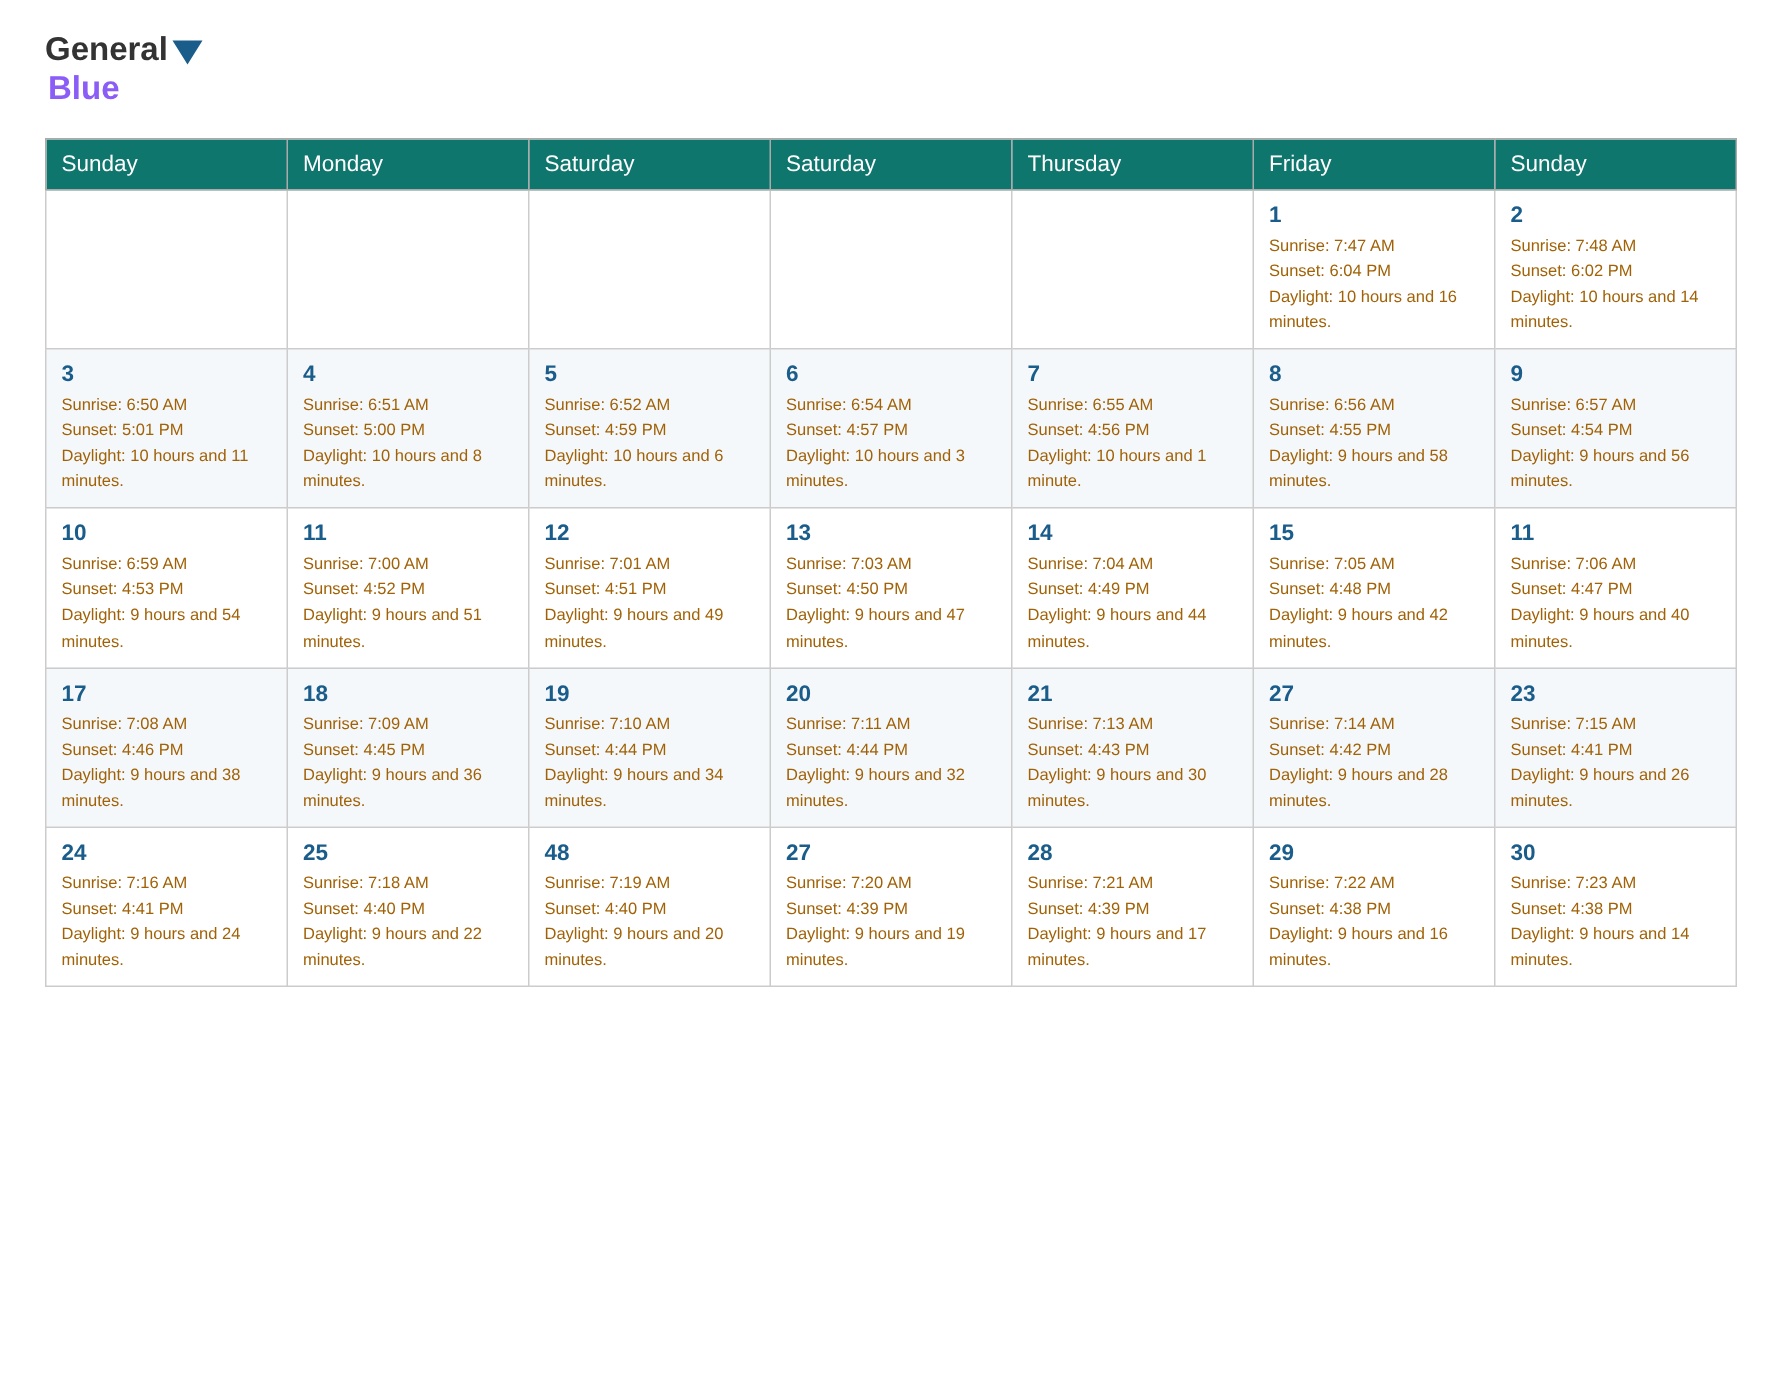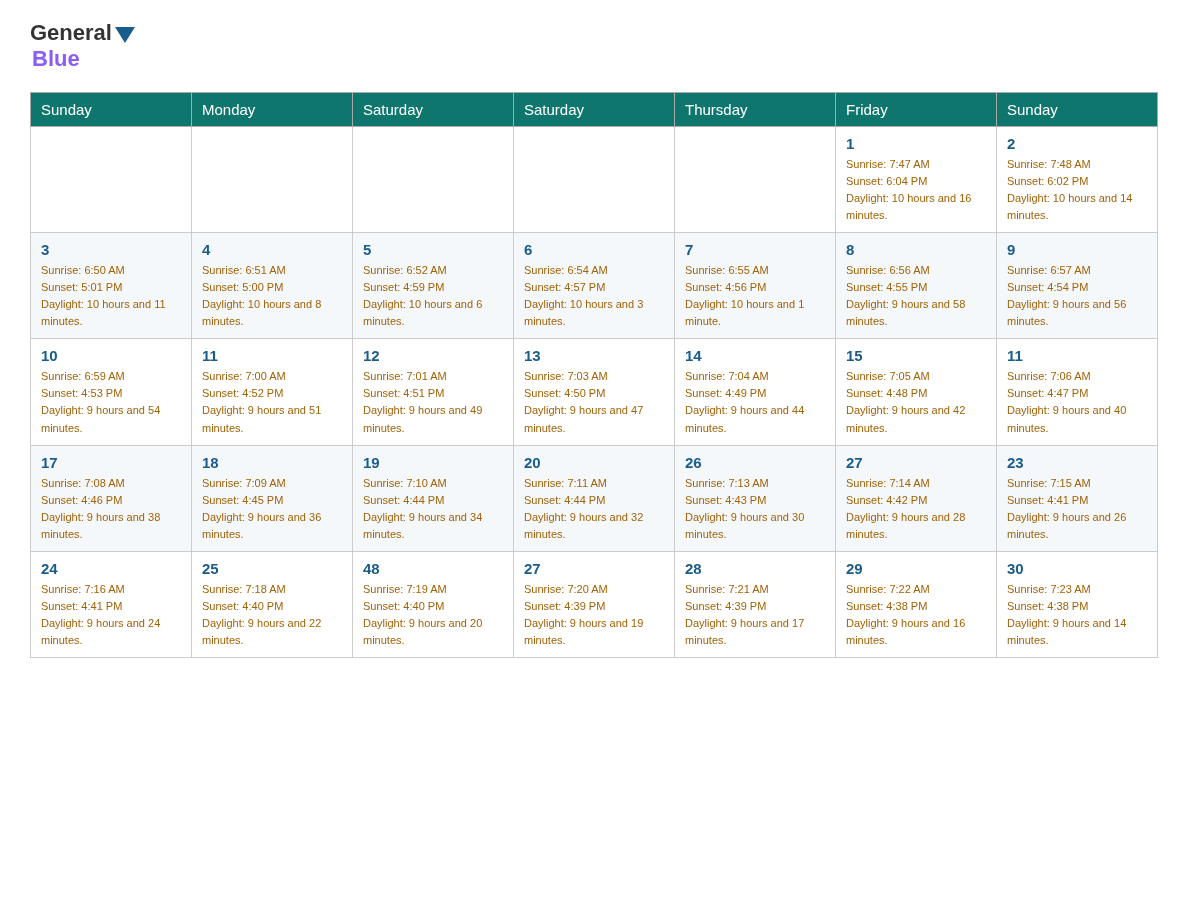--- a/index.html
+++ b/index.html
@@ -215,21 +215,21 @@
         </td>
         <td>
           <span class="day-number">19</span>
           <div class="day-info">Sunrise: 7:10 AM<br>Sunset: 4:44 PM<br>Daylight: 9 hours and 34 minutes.</div>
         </td>
         <td>
           <span class="day-number">20</span>
           <div class="day-info">Sunrise: 7:11 AM<br>Sunset: 4:44 PM<br>Daylight: 9 hours and 32 minutes.</div>
         </td>
         <td>
-          <span class="day-number">26</span>
+          <span class="day-number">21</span>
           <div class="day-info">Sunrise: 7:13 AM<br>Sunset: 4:43 PM<br>Daylight: 9 hours and 30 minutes.</div>
         </td>
         <td>
           <span class="day-number">27</span>
           <div class="day-info">Sunrise: 7:14 AM<br>Sunset: 4:42 PM<br>Daylight: 9 hours and 28 minutes.</div>
         </td>
         <td>
           <span class="day-number">23</span>
           <div class="day-info">Sunrise: 7:15 AM<br>Sunset: 4:41 PM<br>Daylight: 9 hours and 26 minutes.</div>
         </td>

